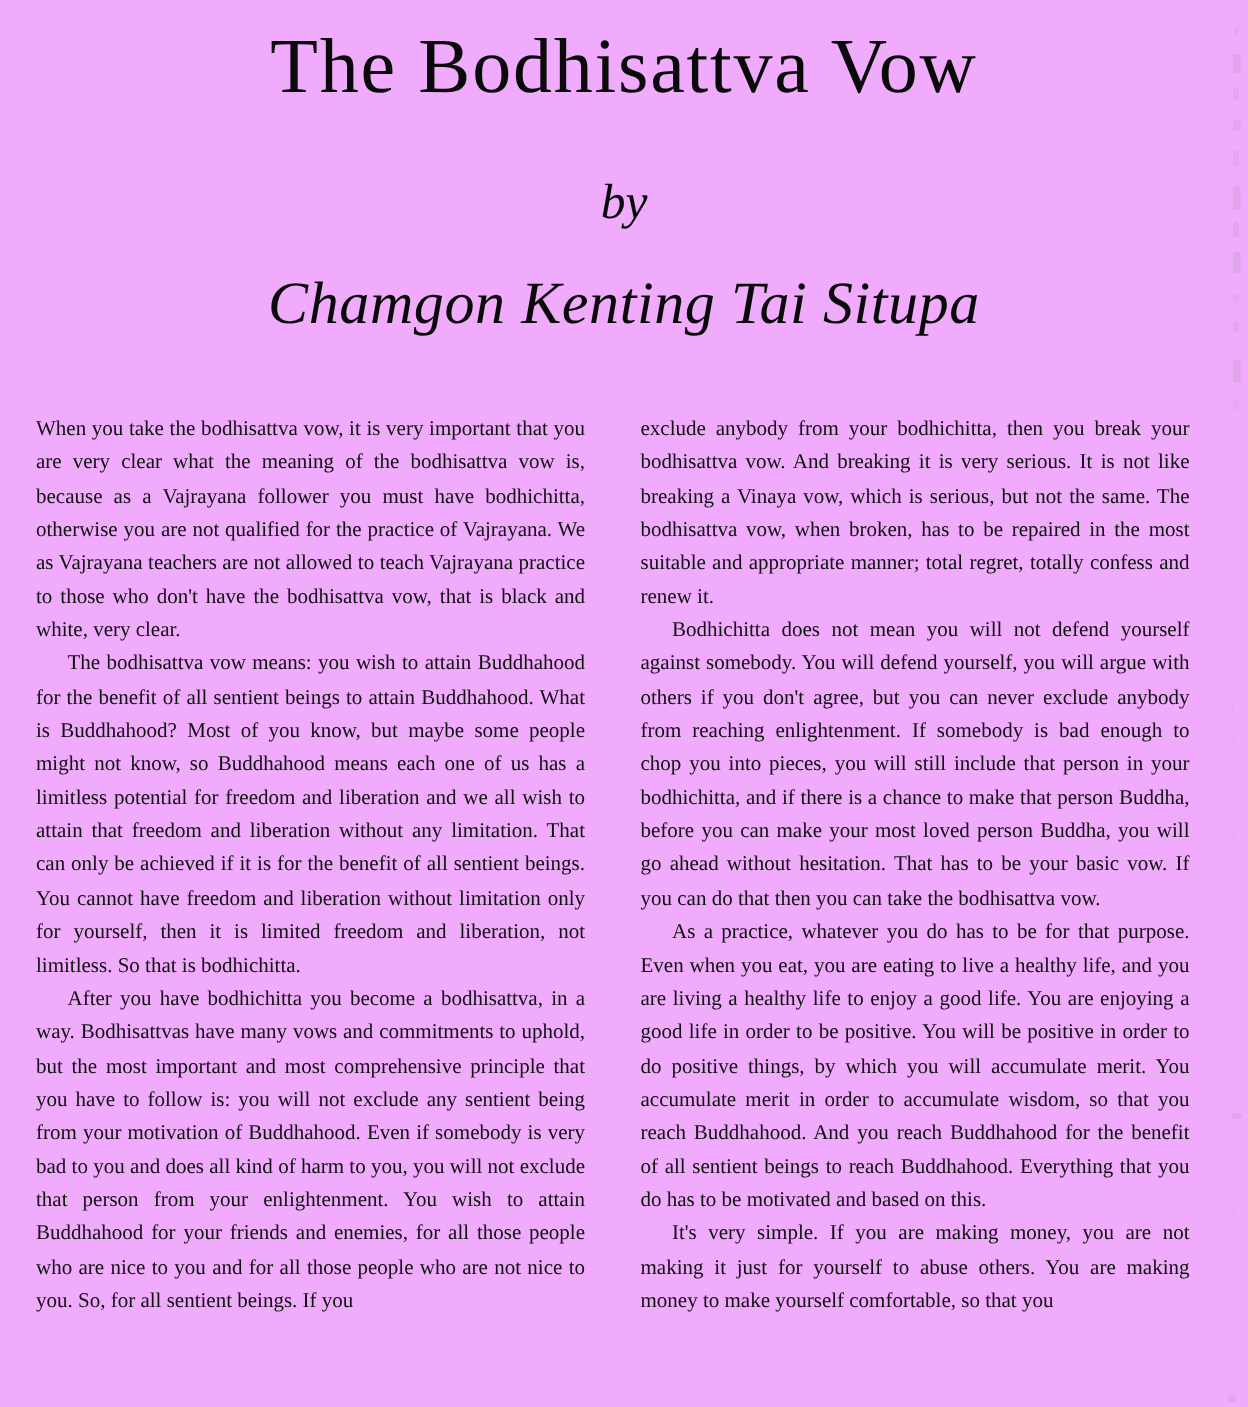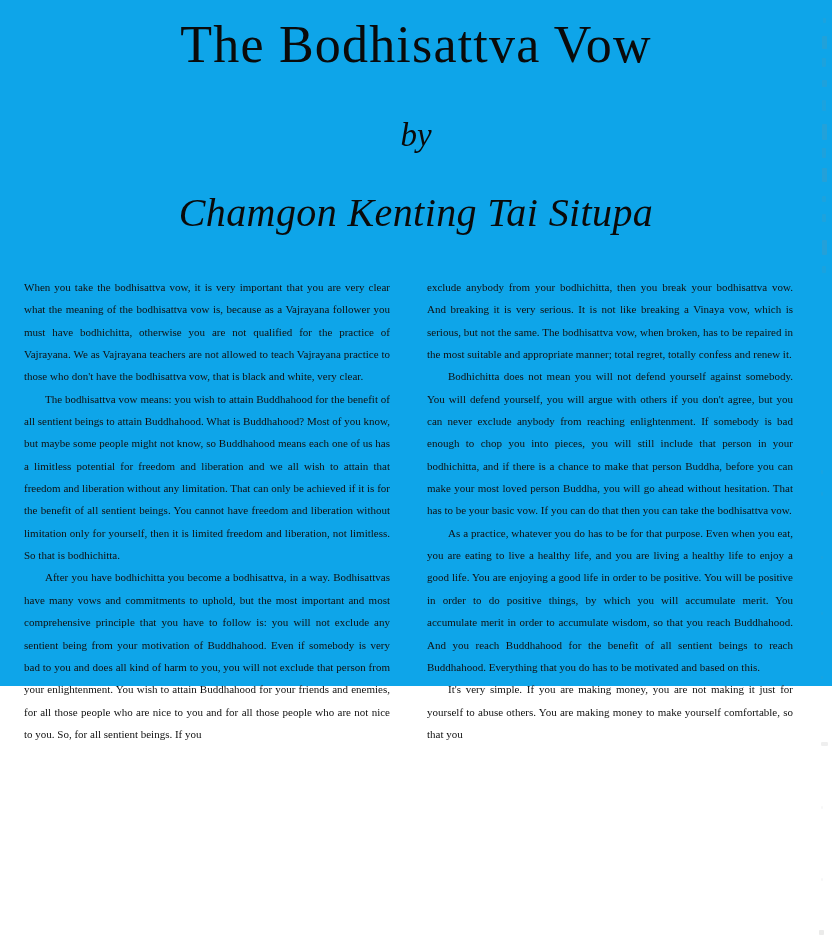--- a/index.html
+++ b/index.html
@@ -12,24 +12,24 @@
     background: #ffffff;
     font-family: "Liberation Serif", "DejaVu Serif", serif;
     color: #0d0d0d;
     overflow: hidden;
     position: relative;
   }
 
   .page {
     position: relative;
     width: 832px;
-    height: 686px;
+    height: 938px;
     box-sizing: border-box;
     padding: 0;
-    background: #0ea5e9;
+    background: #f0abfc;
   }
 
   
   .masthead {
     text-align: center;
     padding-top: 18px;
   }
 
   .doc-title {
     font-family: "Liberation Serif", "DejaVu Serif", serif;
@@ -50,21 +50,21 @@
     padding-top: 44px;
     color: #0a0a0a;
   }
 
   .author {
     font-family: "Liberation Serif", "DejaVu Serif", serif;
     font-style: italic;
     font-size: 40px;
     font-weight: 400;
     letter-spacing: 0.4px;
-    margin: 13px;
+    margin: 2px;
     padding-top: 22px;
     color: #0a0a0a;
   }
 
   
   .body-columns {
     position: absolute;
     top: 276px;
     left: 24px;
     width: 786px;
@@ -73,21 +73,21 @@
     align-items: flex-start;
   }
 
   .column {
     width: 366px;
     flex: 0 0 366px;
   }
 
   .column p {
     margin: 0;
-    font-size: 11px;
+    font-size: 14px;
     line-height: 22.35px;
     text-align: justify;
     text-justify: inter-word;
     color: #101010;
     hyphens: none;
   }
 
   .column p + p {
     text-indent: 21px;
   }

